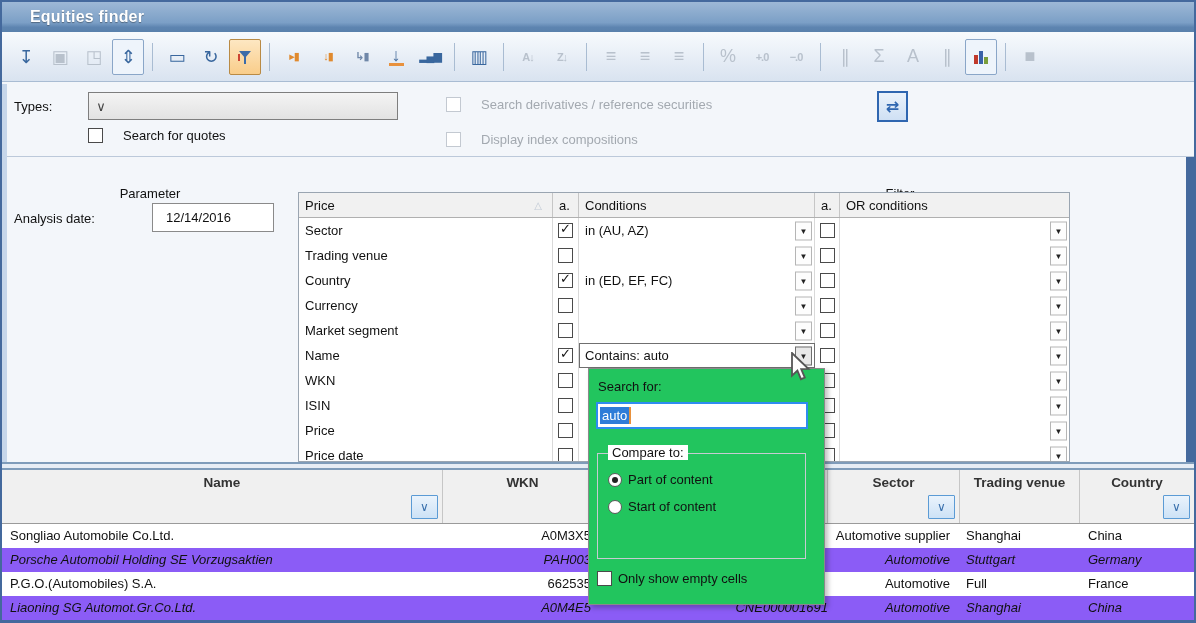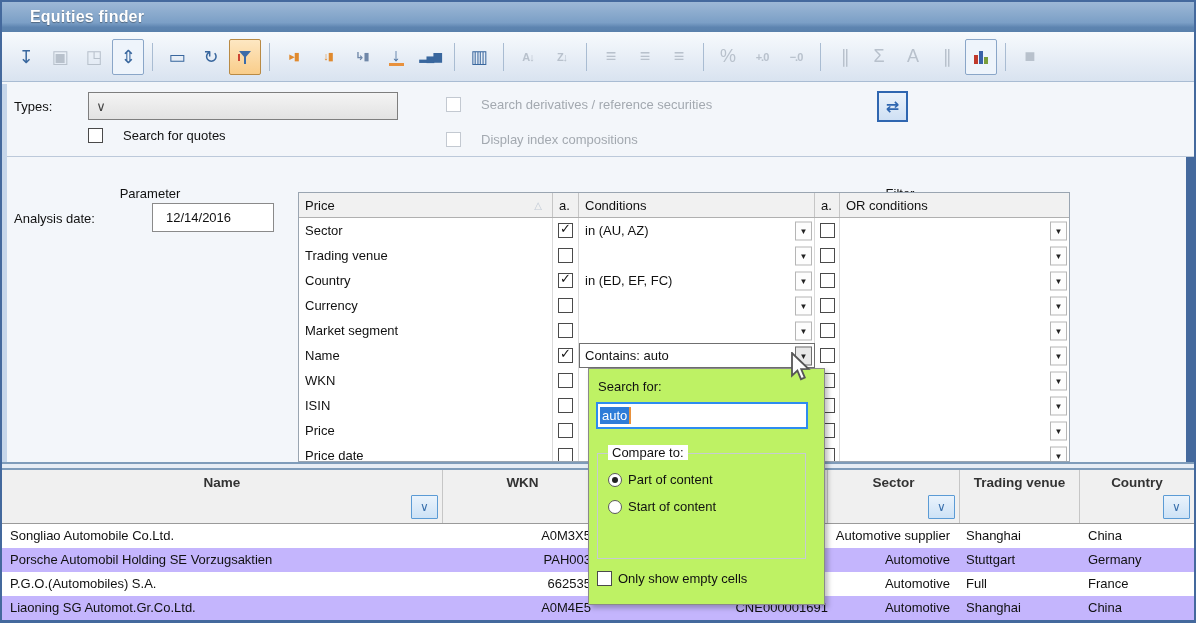--- a/index.html
+++ b/index.html
@@ -83,28 +83,28 @@
   .results{position:absolute;left:2px;top:470px;width:1192px;height:150px;background:#fff;overflow:hidden;}
   .res-head,.res-row{display:grid;grid-template-columns:441px 160px 225px 132px 120px 114px;}
   .res-head{height:54px;background:#f0f0f0;border-bottom:1px solid #9a9a9a;box-sizing:border-box;}
   .res-hcell{position:relative;border-right:1px solid #c6c6c6;box-sizing:border-box;text-align:center;padding-top:5px;}
   .res-hcell.lastc{border-right:none;}
   .res-hlbl{font-weight:bold;color:#333;font-size:13.5px;display:inline-block;max-width:90%;line-height:16px;}
   .chev{position:absolute;right:4px;bottom:4px;width:27px;height:24px;box-sizing:border-box;
     background:linear-gradient(#eaf3fc,#cde2f6);border:1px solid #5b9bd5;color:#3a70ad;
     display:flex;align-items:center;justify-content:center;font-size:12px;border-radius:1px;}
   .res-row{height:24px;line-height:24px;}
-  .res-row.alt{background:#c4b5fd;}
+  .res-row.alt{background:#8b5cf6;font-style:italic;}
   .res-cell{overflow:hidden;white-space:nowrap;box-sizing:border-box;}
   .res-cell.name{padding-left:8px;} .res-cell.wkn{text-align:right;padding-right:12px;}
   .res-cell.isin{padding-left:14px;text-align:right;} .res-cell.sector{text-align:right;padding-right:10px;}
   .res-cell.trading_venue{padding-left:6px;} .res-cell.country{padding-left:8px;}
   
   .popup{position:absolute;left:588px;top:368px;width:237px;height:237px;box-sizing:border-box;
-    background:#bef264;border:1px solid #8a8a8a;box-shadow:3px 3px 5px rgba(0,0,0,.25);z-index:60;}
+    background:#22c55e;border:1px solid #8a8a8a;box-shadow:3px 3px 5px rgba(0,0,0,.25);z-index:60;}
   .pp-lbl{position:absolute;left:9px;top:10px;}
   .pp-input{position:absolute;left:7px;top:33px;width:212px;height:27px;box-sizing:border-box;
     border:2px solid #2e8cf0;background:#fff;display:flex;align-items:center;padding-left:2px;}
   .pp-input .sel{background:#2e7cd8;color:#fff;padding:1px 2px;border-right:2px solid #e8913d;}
   .pp-group{position:absolute;left:8px;top:84px;width:209px;height:106px;border:1px solid #c6cbd2;box-sizing:border-box;}
   .pp-legend{position:absolute;left:10px;top:-9px;background:#fff;padding:0 4px;}
   .pp-opts{position:absolute;left:10px;top:12px;right:4px;}
   .pp-opt{display:flex;align-items:center;gap:6px;height:27px;}
   .radio{width:14px;height:14px;border:1px solid #5a5a5a;border-radius:50%;background:#fff;display:inline-block;position:relative;box-sizing:border-box;flex:0 0 auto;}
   .radio.sel::after{content:"";position:absolute;left:3px;top:3px;width:6px;height:6px;border-radius:50%;background:#222;}

